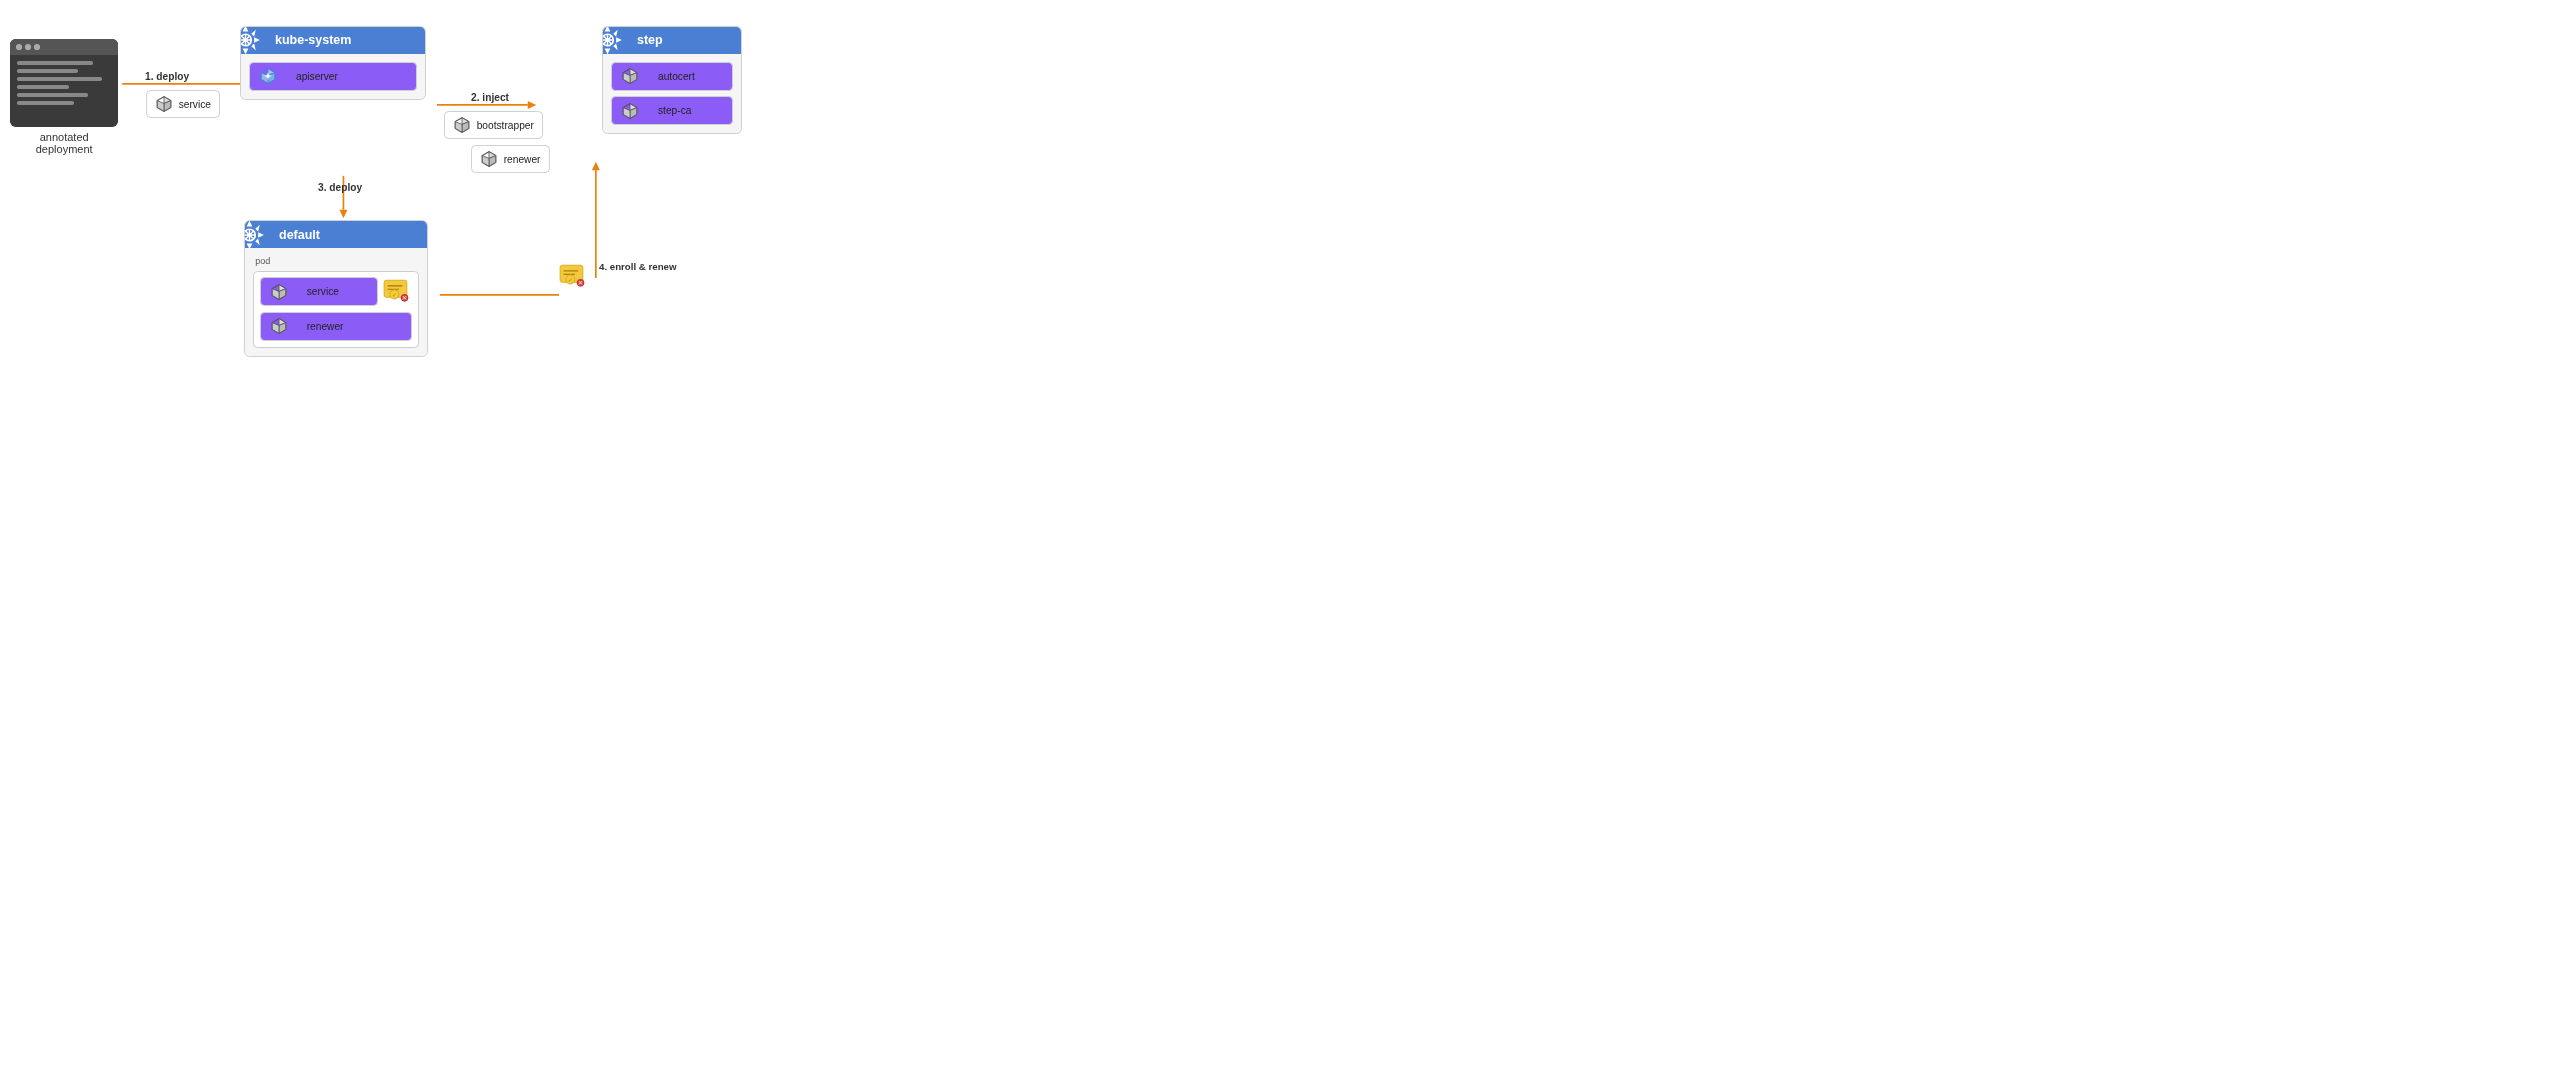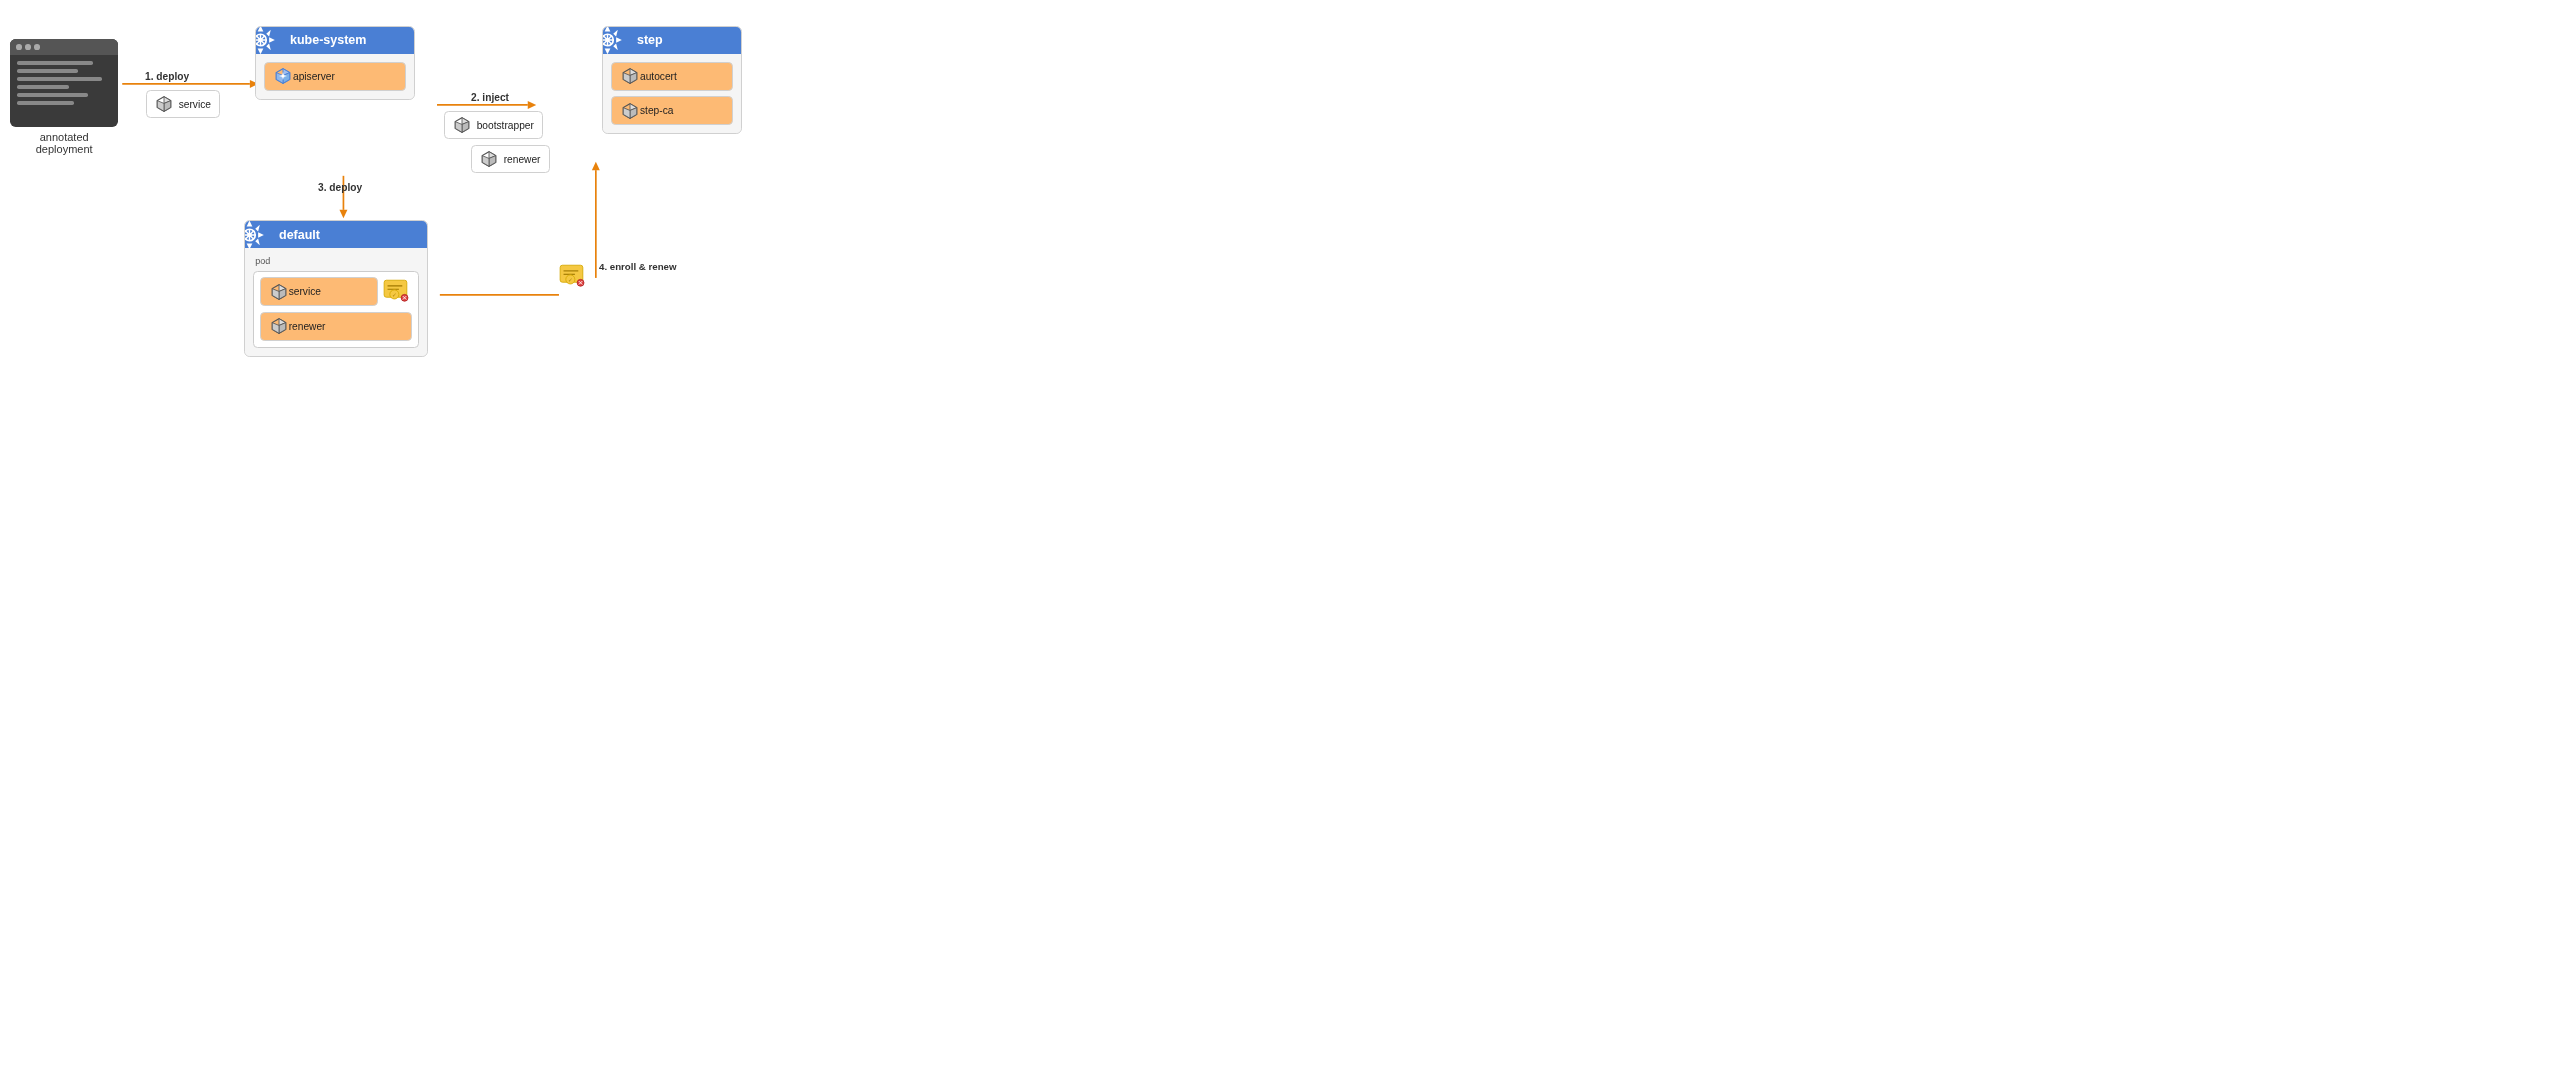--- a/index.html
+++ b/index.html
@@ -65,28 +65,28 @@
       height: 34px;
     }
 
     .k8s-body {
       padding: 8px;
       background: #f5f5f5;
     }
 
     
     .comp-box {
-      background: #fdba74;
+      background: #8b5cf6;
       border: 1.1px solid #d0d0d0;
       border-radius: 4.5px;
       display: flex;
       align-items: center;
       padding: 4.5px 9px;
       margin-bottom: 5.7px;
-      gap: 1px;
+      gap: 19px;
       min-width: 91px;
     }
 
     .comp-box:last-child { margin-bottom: 0; }
 
     .comp-label {
       font-size: 10.2px;
       font-weight: 500;
       color: #222;
     }
@@ -230,21 +230,21 @@
 
     <svg class="cube-icon" viewBox="0 0 32 32">
       <polygon points="16,3 28,10 28,22 16,29 4,22 4,10" fill="none" stroke="#555" stroke-width="2"></polygon>
       <polygon points="16,3 16,15 28,10" fill="#ddd" stroke="#555" stroke-width="1.5"></polygon>
       <polygon points="16,15 28,10 28,22 16,29" fill="#bbb" stroke="#555" stroke-width="1.5"></polygon>
       <polygon points="4,10 16,15 16,29 4,22" fill="#ccc" stroke="#555" stroke-width="1.5"></polygon>
     </svg>
     <span class="comp-label">service</span>
   </div>
 
-  <div class="k8s-box" style="top: 25.5px; left: 255px; width: 160px; text-align: center;">
+  <div class="k8s-box" style="top: 25.5px; left: 240px; width: 186px; text-align: center;">
     <div class="k8s-box-inner">
       <div class="k8s-header">
 
         <svg class="k8s-helm-icon helm-svg" viewBox="0 0 54 54">
           <polygon points="27,2 32,12 22,12" fill="white"></polygon>
           <polygon points="27,52 32,42 22,42" fill="white"></polygon>
           <polygon points="2,27 12,22 12,32" fill="white"></polygon>
           <polygon points="52,27 42,22 42,32" fill="white"></polygon>
           <polygon points="9,9 17,16 12,21" fill="white"></polygon>
           <polygon points="45,9 37,16 42,21" fill="white"></polygon>

